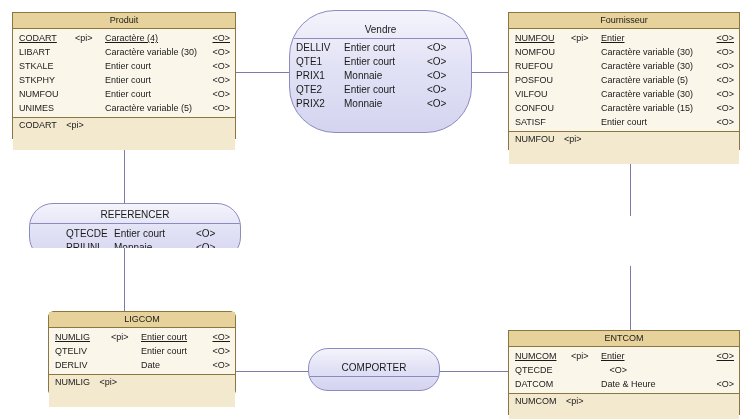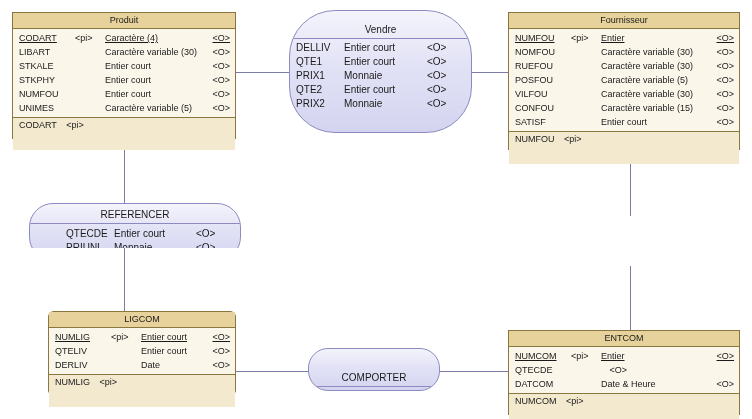--- a/index.html
+++ b/index.html
@@ -322,17 +322,17 @@
         <span class="a-type">Monnaie</span>
         <span class="a-card">&lt;O&gt;</span>
       </div>
     </div>
   </div>
   <div class="clip-mask" style="left:0px; top:248px; width:250px; height:16px;"></div>
   <div class="link v" style="left:124px; top:248px; height:63px;"></div>
 
 
   <div class="rel" style="left:308px; top:348px; width:132px; height:43px; border-radius:20px;">
-    <div class="rel-title" style="margin-top:21px;">COMPORTER</div>
+    <div class="rel-title" style="margin-top:11px;">COMPORTER</div>
     <div class="rel-attrs"></div>
   </div>
 
 </div>
 
 </body></html>

